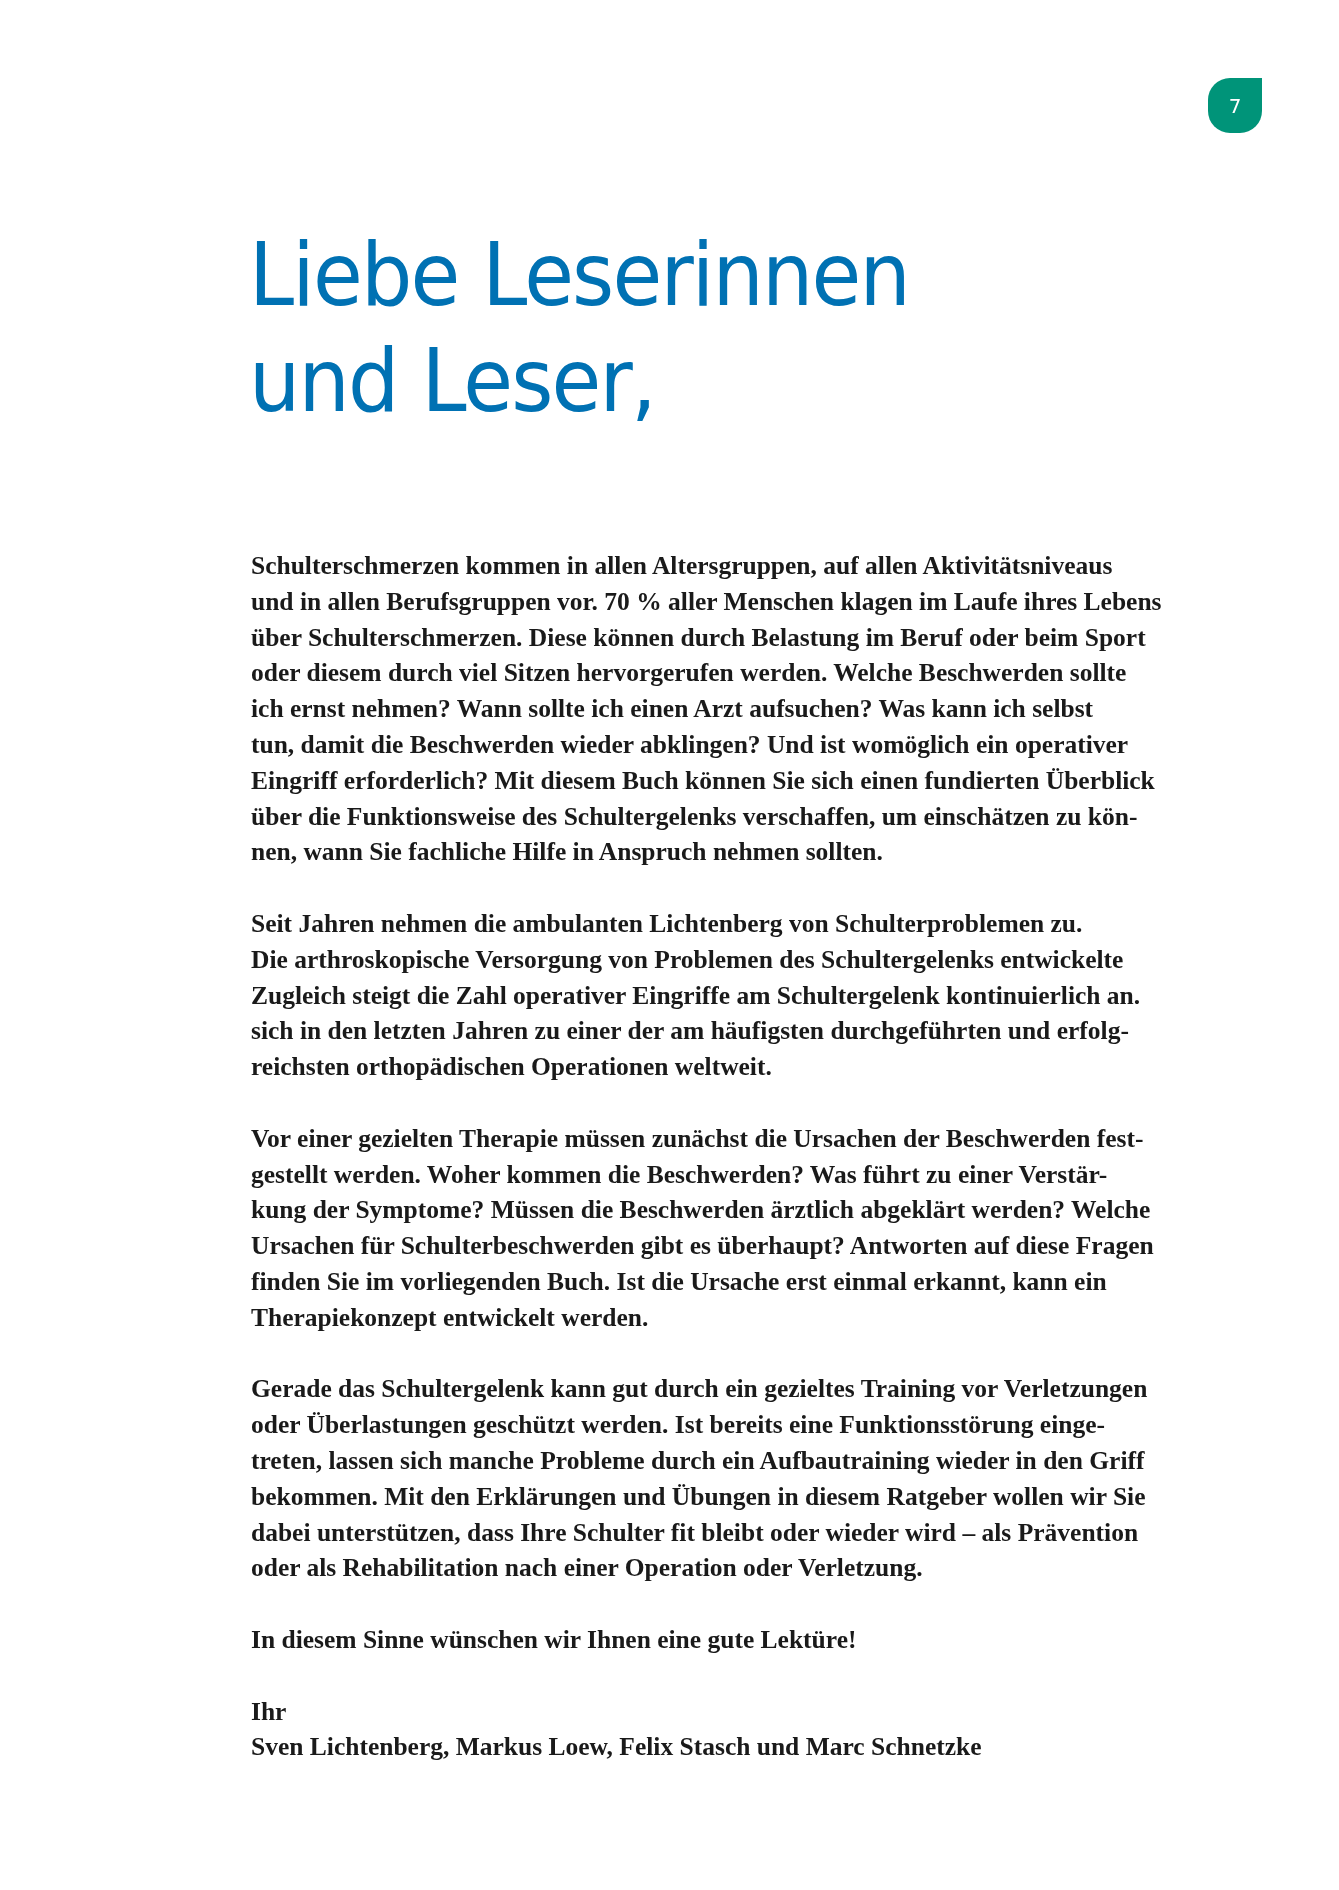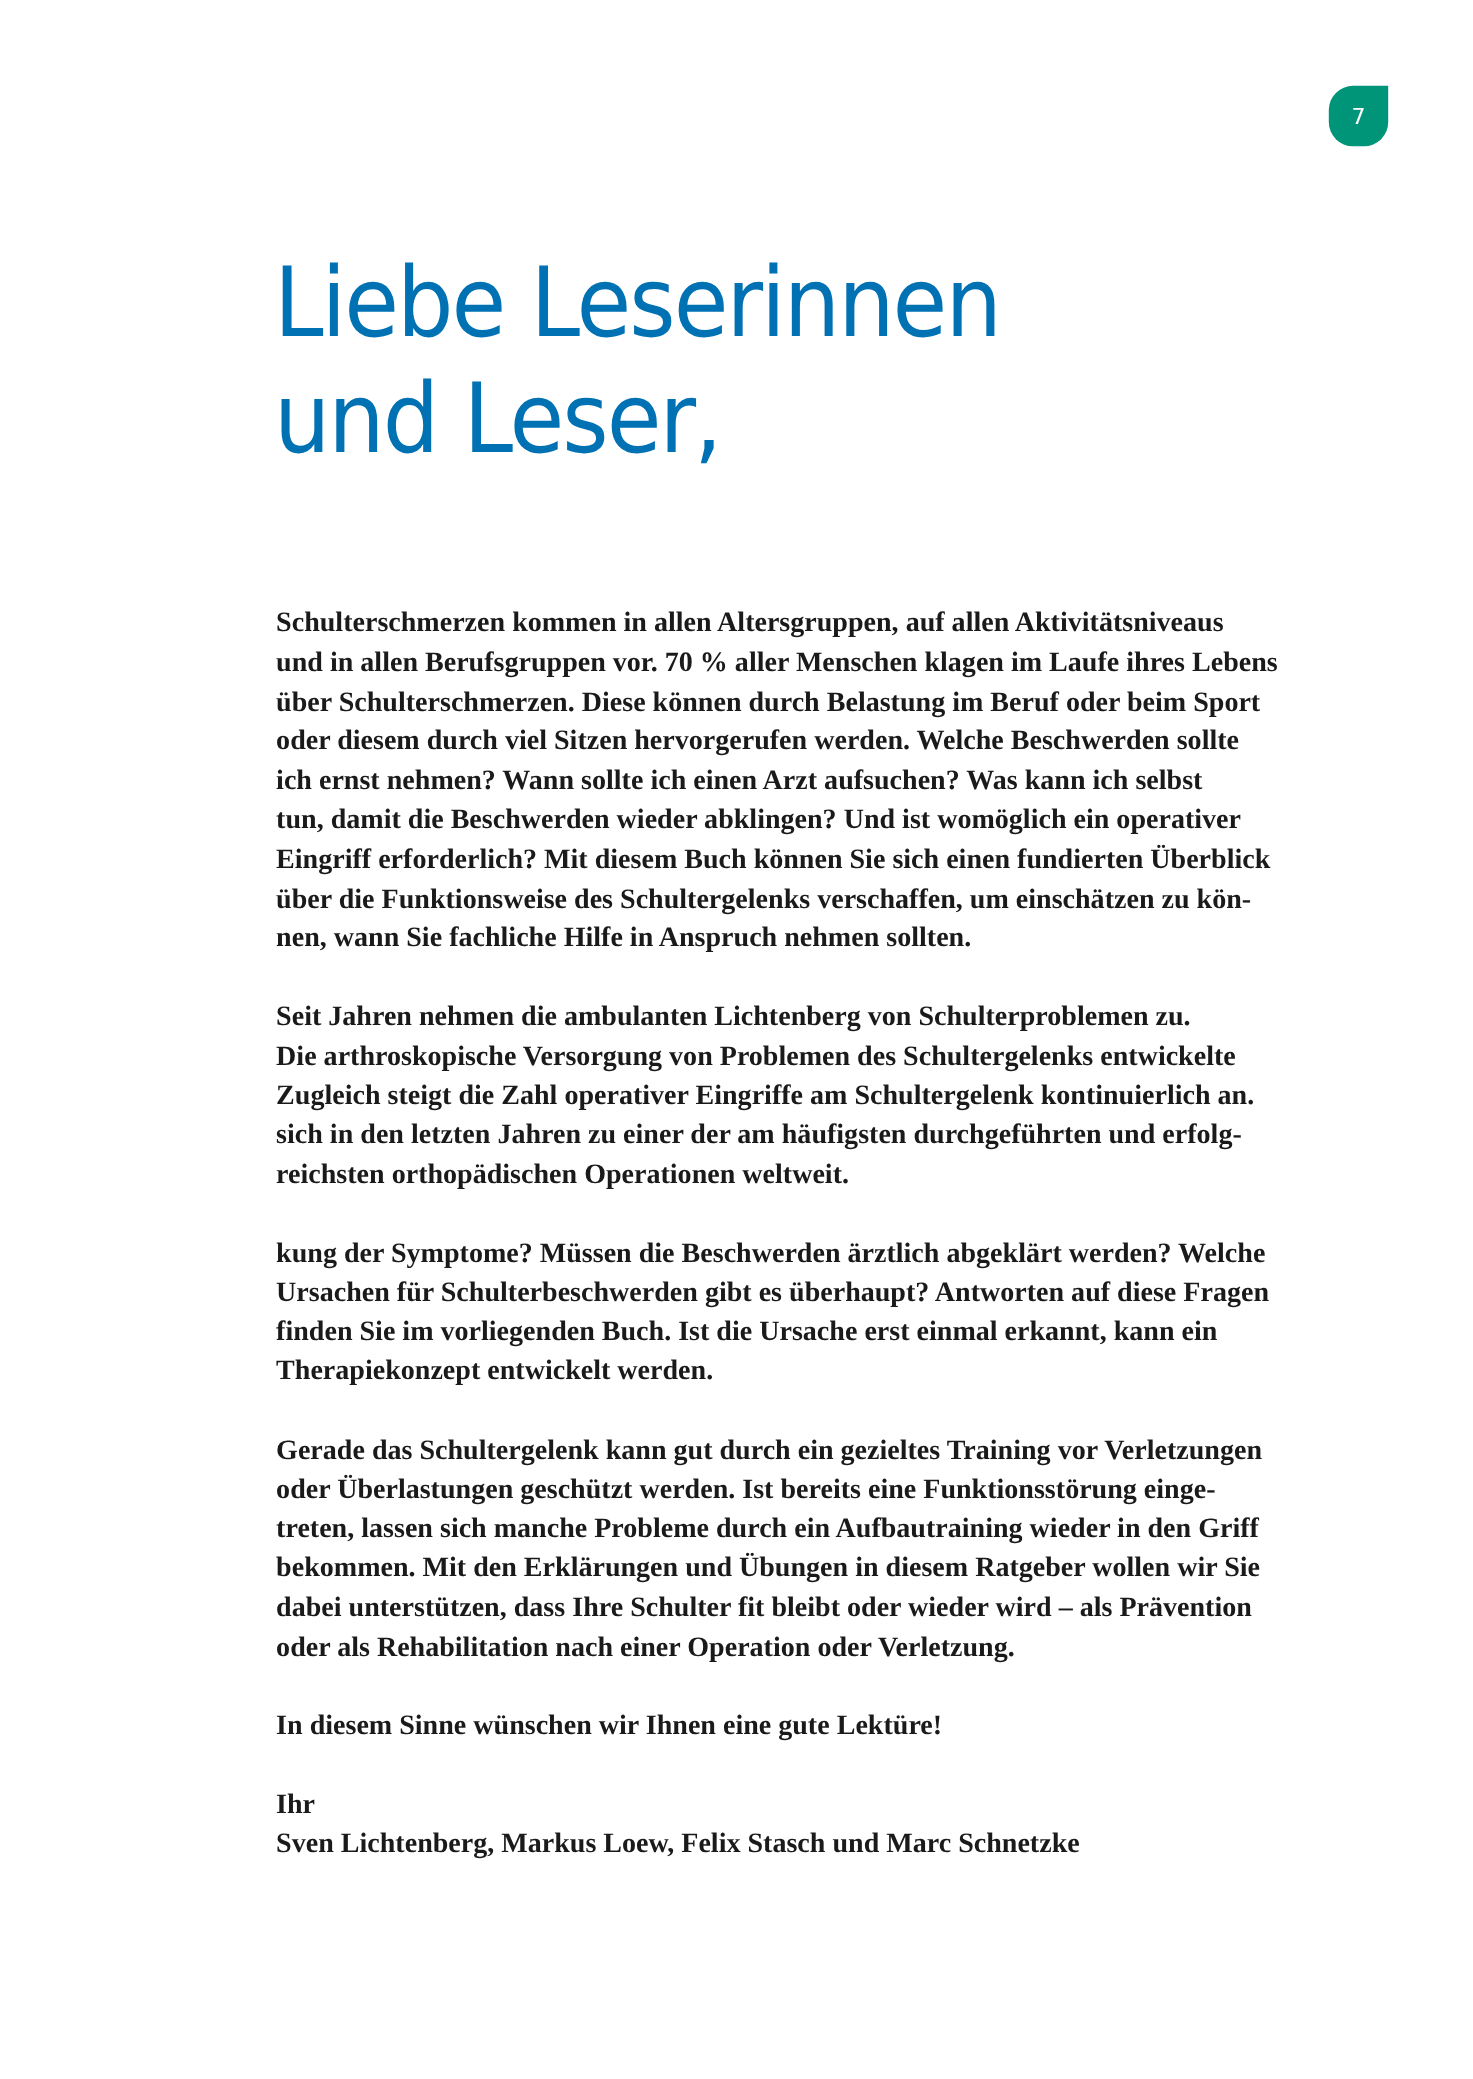--- a/index.html
+++ b/index.html
@@ -52,20 +52,22 @@
     <span class="line">nen, wann Sie fachliche Hilfe in Anspruch nehmen sollten.</span>
   </p>
   <p class="para">
     <span class="line">Seit Jahren nehmen die ambulanten Lichtenberg von Schulterproblemen zu.</span>
     <span class="line">Die arthroskopische Versorgung von Problemen des Schultergelenks entwickelte</span>
     <span class="line">Zugleich steigt die Zahl operativer Eingriffe am Schultergelenk kontinuierlich an.</span>
     <span class="line">sich in den letzten Jahren zu einer der am häufigsten durchgeführten und erfolg-</span>
     <span class="line">reichsten orthopädischen Operationen weltweit.</span>
   </p>
   <p class="para">
+    <span class="line">Vor einer gezielten Therapie müssen zunächst die Ursachen der Beschwerden fest-</span>
+    <span class="line">gestellt werden. Woher kommen die Beschwerden? Was führt zu einer Verstär-</span>
     <span class="line">kung der Symptome? Müssen die Beschwerden ärztlich abgeklärt werden? Welche</span>
     <span class="line">Ursachen für Schulterbeschwerden gibt es überhaupt? Antworten auf diese Fragen</span>
     <span class="line">finden Sie im vorliegenden Buch. Ist die Ursache erst einmal erkannt, kann ein</span>
     <span class="line">Therapiekonzept entwickelt werden.</span>
   </p>
   <p class="para">
     <span class="line">Gerade das Schultergelenk kann gut durch ein gezieltes Training vor Verletzungen</span>
     <span class="line">oder Überlastungen geschützt werden. Ist bereits eine Funktionsstörung einge-</span>
     <span class="line">treten, lassen sich manche Probleme durch ein Aufbautraining wieder in den Griff</span>
     <span class="line">bekommen. Mit den Erklärungen und Übungen in diesem Ratgeber wollen wir Sie</span>

